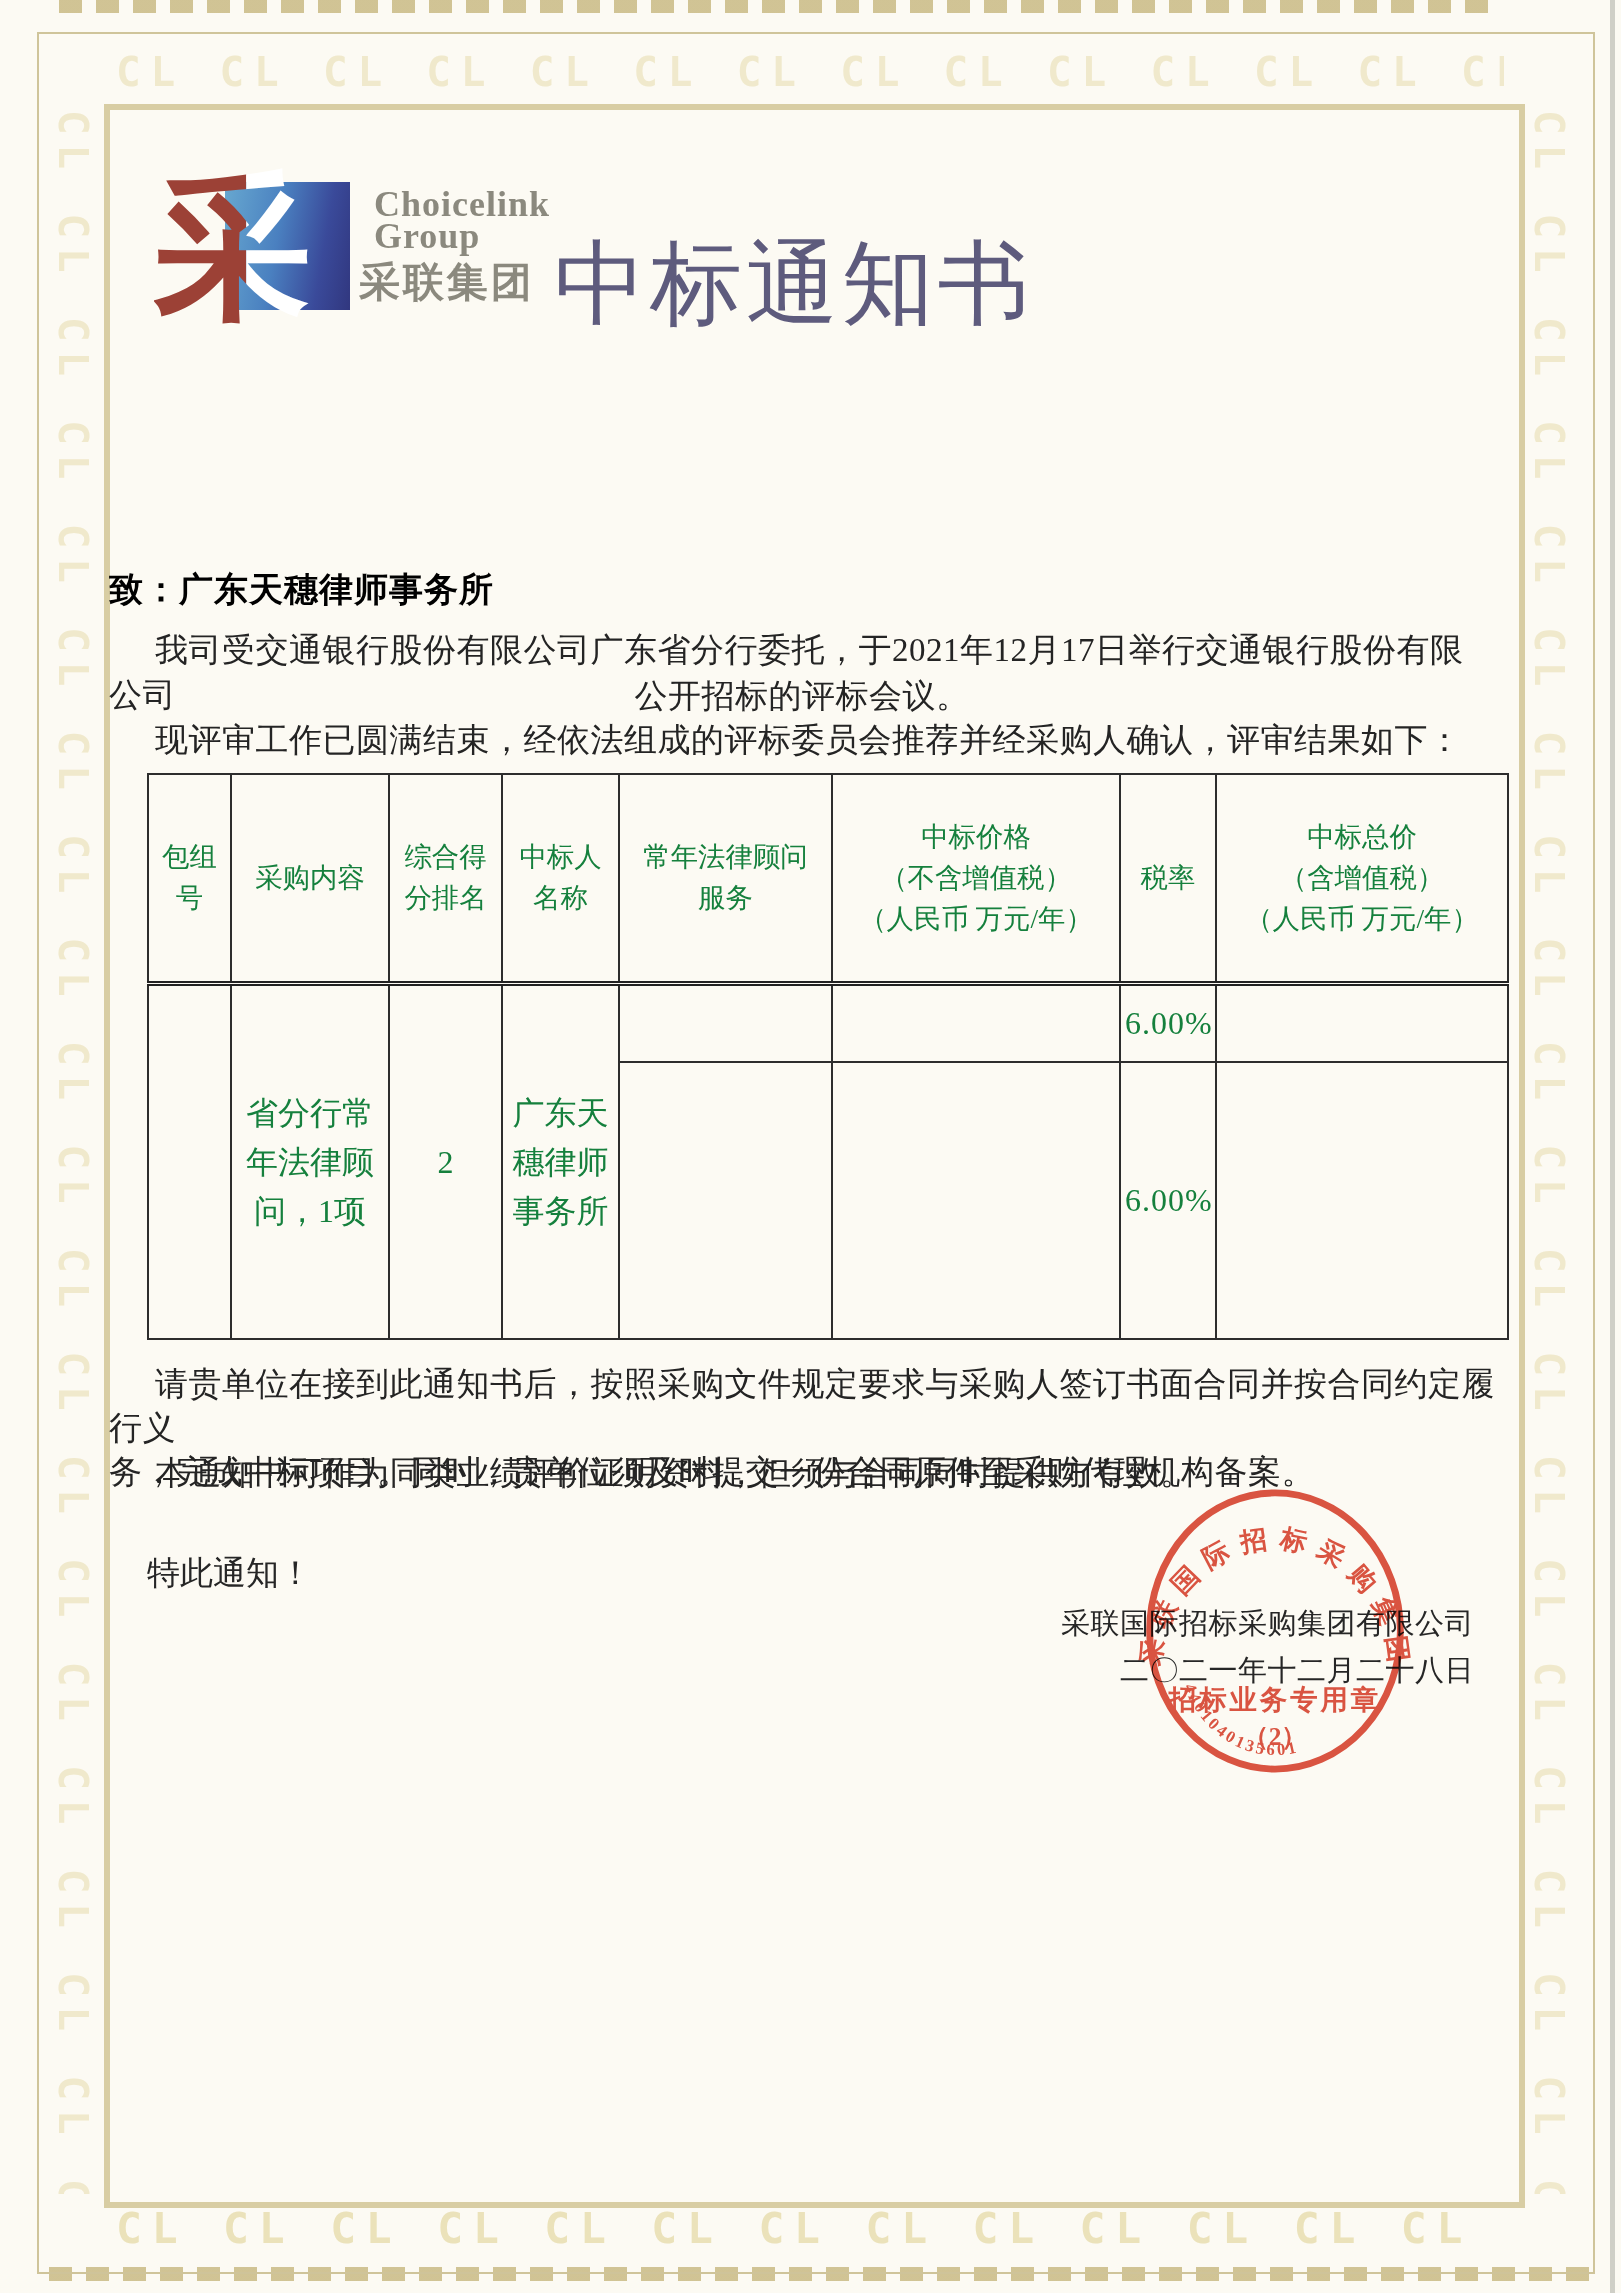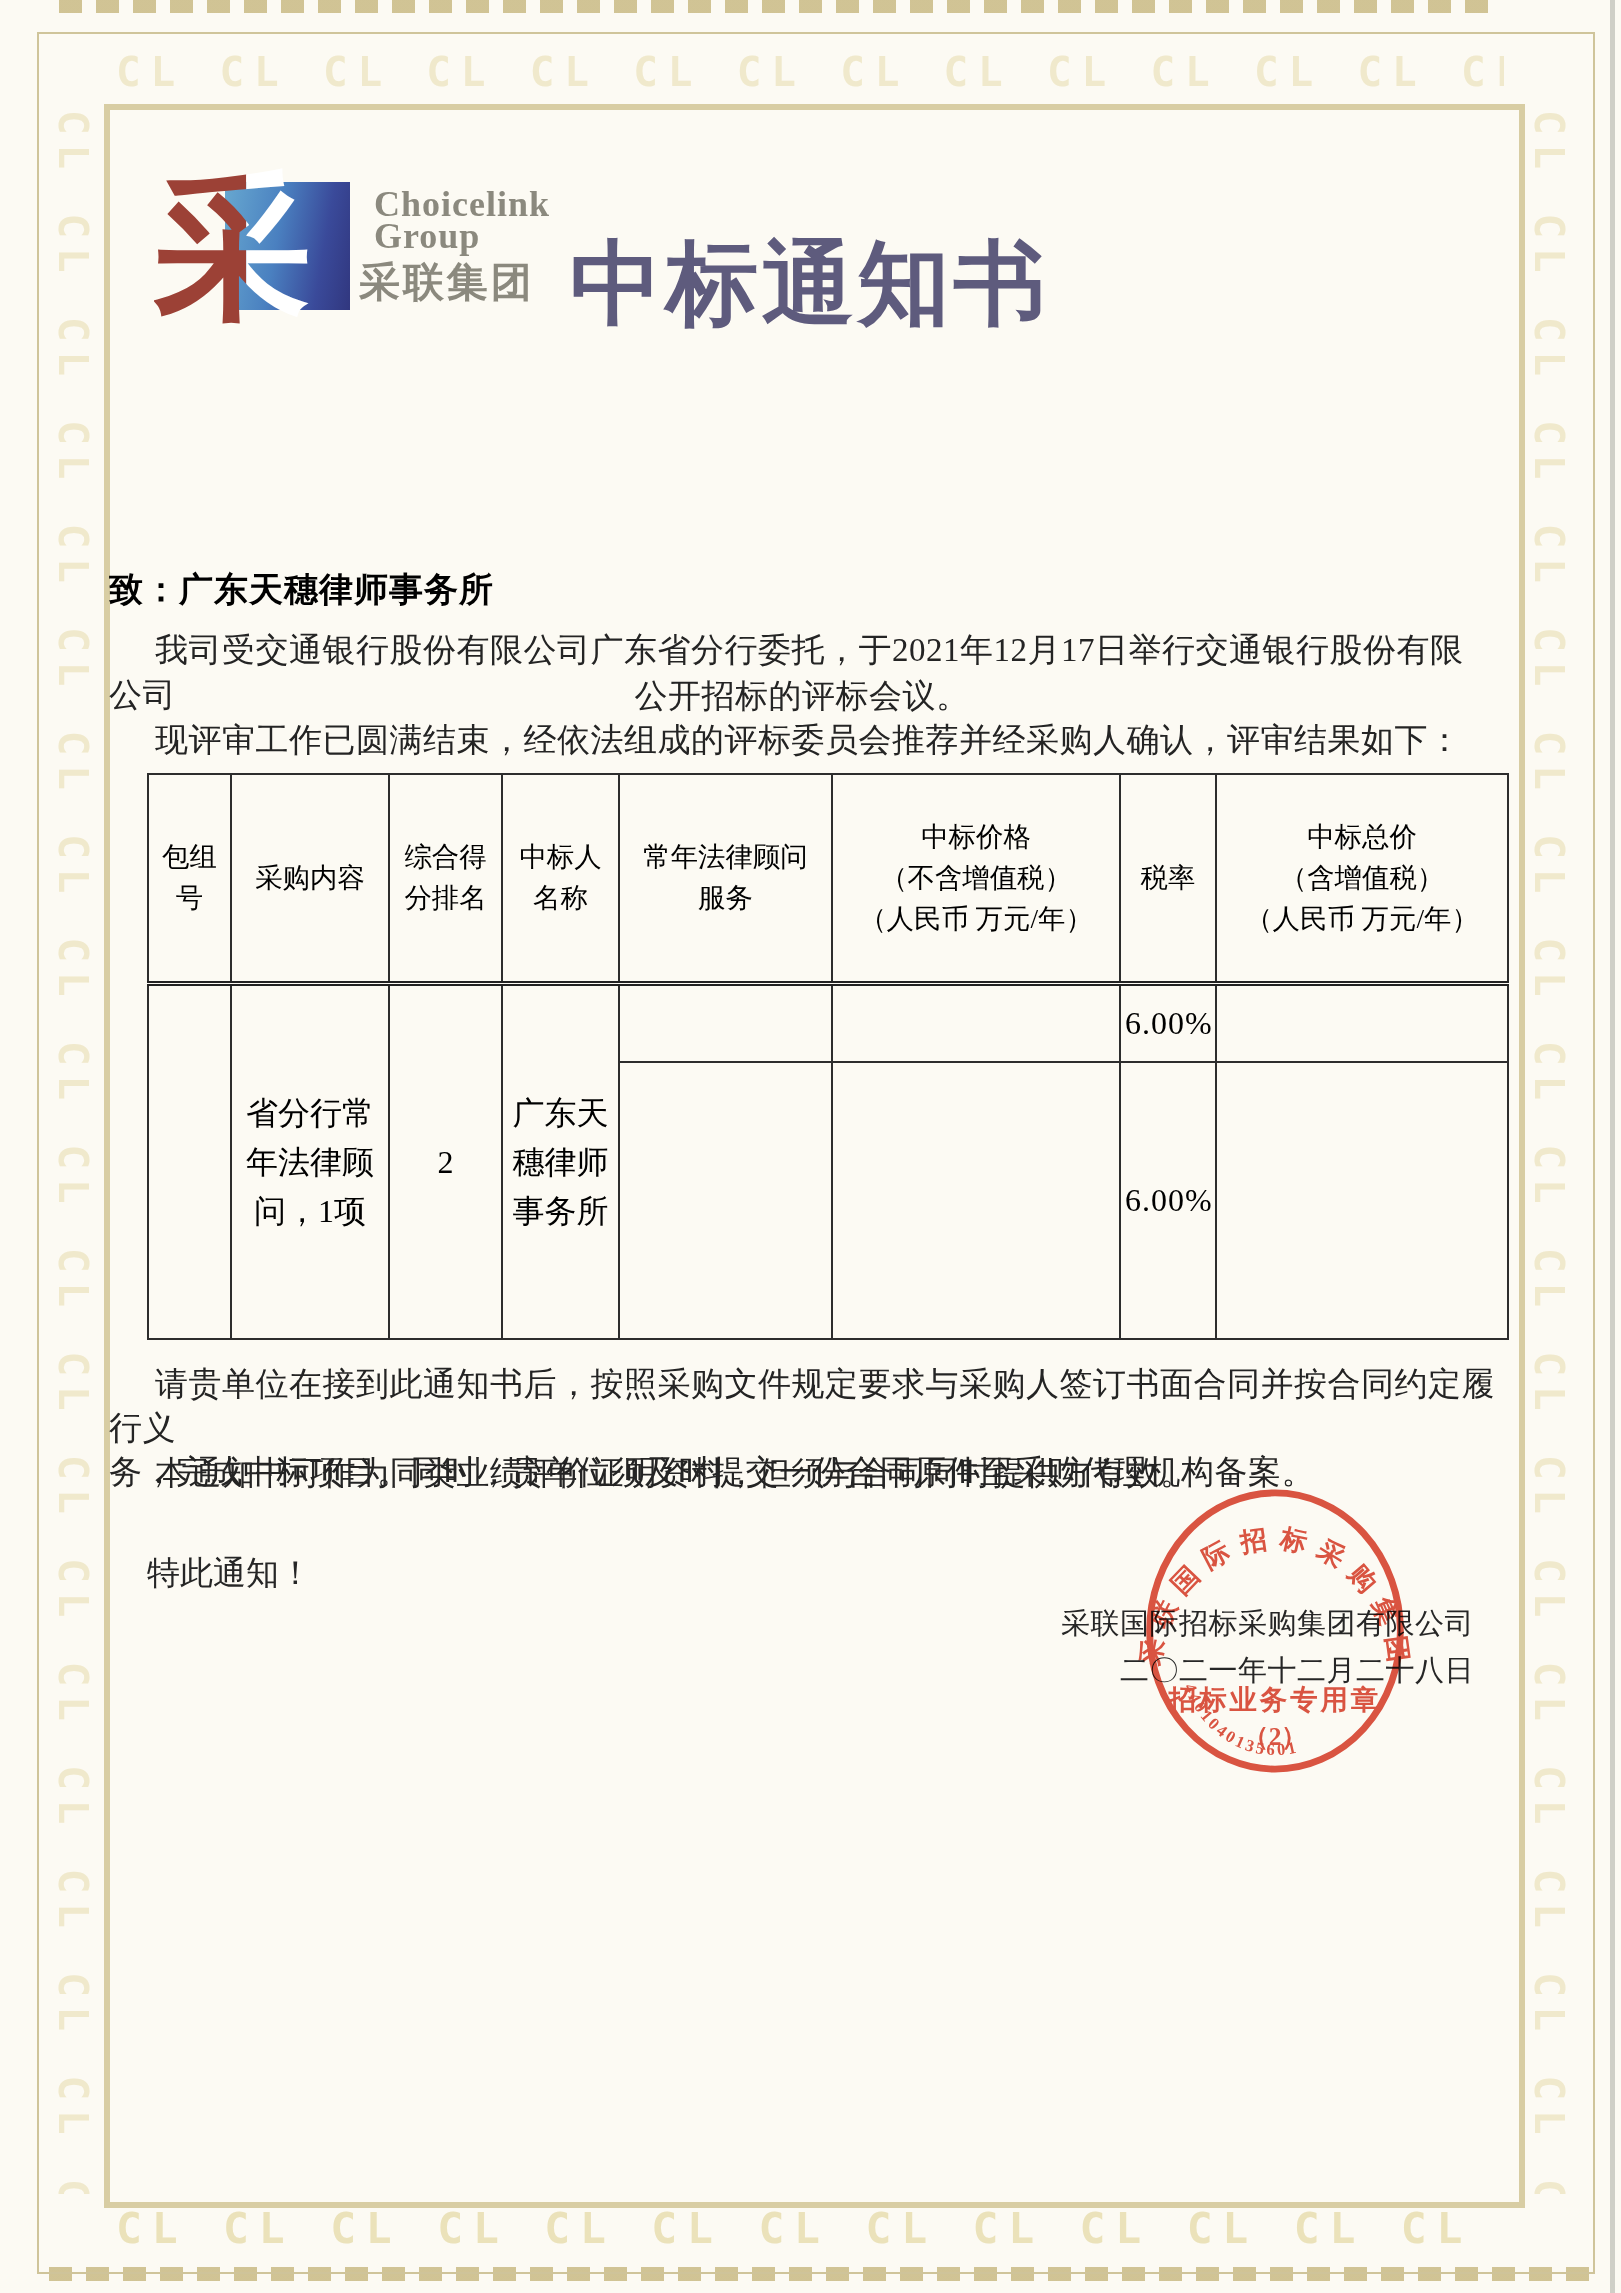--- a/index.html
+++ b/index.html
@@ -27,34 +27,34 @@
        background:linear-gradient(100deg,#67a8d0 0%,#4a80c0 42%,#3a4a9a 75%,#31377f 100%);}
   .logo-glyph{left:154px;top:165px;width:174px;height:174px;font-size:157px;line-height:169px;
        font-weight:bold;text-align:left;}
   .logo-glyph span{position:absolute;left:0;top:0;width:100%;height:100%;}
   .glyph-red{color:#9c4136;clip-path:inset(0 47% 0 0);}
   .glyph-white{color:#ffffff;clip-path:inset(0 0 0 53%);}
   .logo-en{left:374px;top:188px;font-weight:bold;font-size:36px;line-height:32px;color:#8b897e;letter-spacing:1px;}
   .logo-cn{left:359px;top:255px;font-weight:bold;font-size:41px;color:#8b897e;letter-spacing:2.9px;}
 
   
-  .doc-title{left:570px;top:222px;font-size:92px;font-weight:bold;color:#5e5b7d;letter-spacing:3.9px;}
+  .doc-title{left:554px;top:222px;font-size:92px;font-weight:normal;color:#5e5b7d;letter-spacing:3.9px;}
 
   
   .recipient{left:109px;top:567px;font-size:34px;font-weight:bold;letter-spacing:1px;
        font-family:"Liberation Sans","DejaVu Sans",sans-serif;color:#000000;}
   .bodyline{left:109px;width:1386px;font-size:33px;letter-spacing:0.5px;color:#242424;}
   .indent{text-indent:46px;}
   .center{text-align:center;}
   .preline{white-space:pre-line;}
   .para{line-height:44px;}
 
   
   table.result{position:absolute;left:147px;top:773px;width:1359px;height:567px;border-collapse:collapse;
-       table-layout:fixed;border:2.9px solid #2d2d2d;color:#000000;}
+       table-layout:fixed;border:2.9px solid #2d2d2d;color:#15803d;}
   table.result th,table.result td{border:2px solid #2d2d2d;padding:0 3.9px;text-align:center;vertical-align:middle;}
   table.result th{height:206px;font-size:27.4px;font-weight:normal;line-height:41px;border-bottom:5.9px double #222;}
   tr.r1 td{height:75px;}
   td.cell-content,td.cell-winner{font-size:32px;line-height:49px;}
   td.cell-rank{font-size:32px;}
   td.cell-tax{font-size:32px;letter-spacing:1px;text-align:center;}
 
   .notice{left:147px;top:1551px;font-size:33px;}
   .sig-company{left:1061px;top:1604px;font-size:29px;letter-spacing:0.5px;}
   .sig-date{left:1120px;top:1651px;font-size:29px;letter-spacing:0.5px;text-align:center;}

